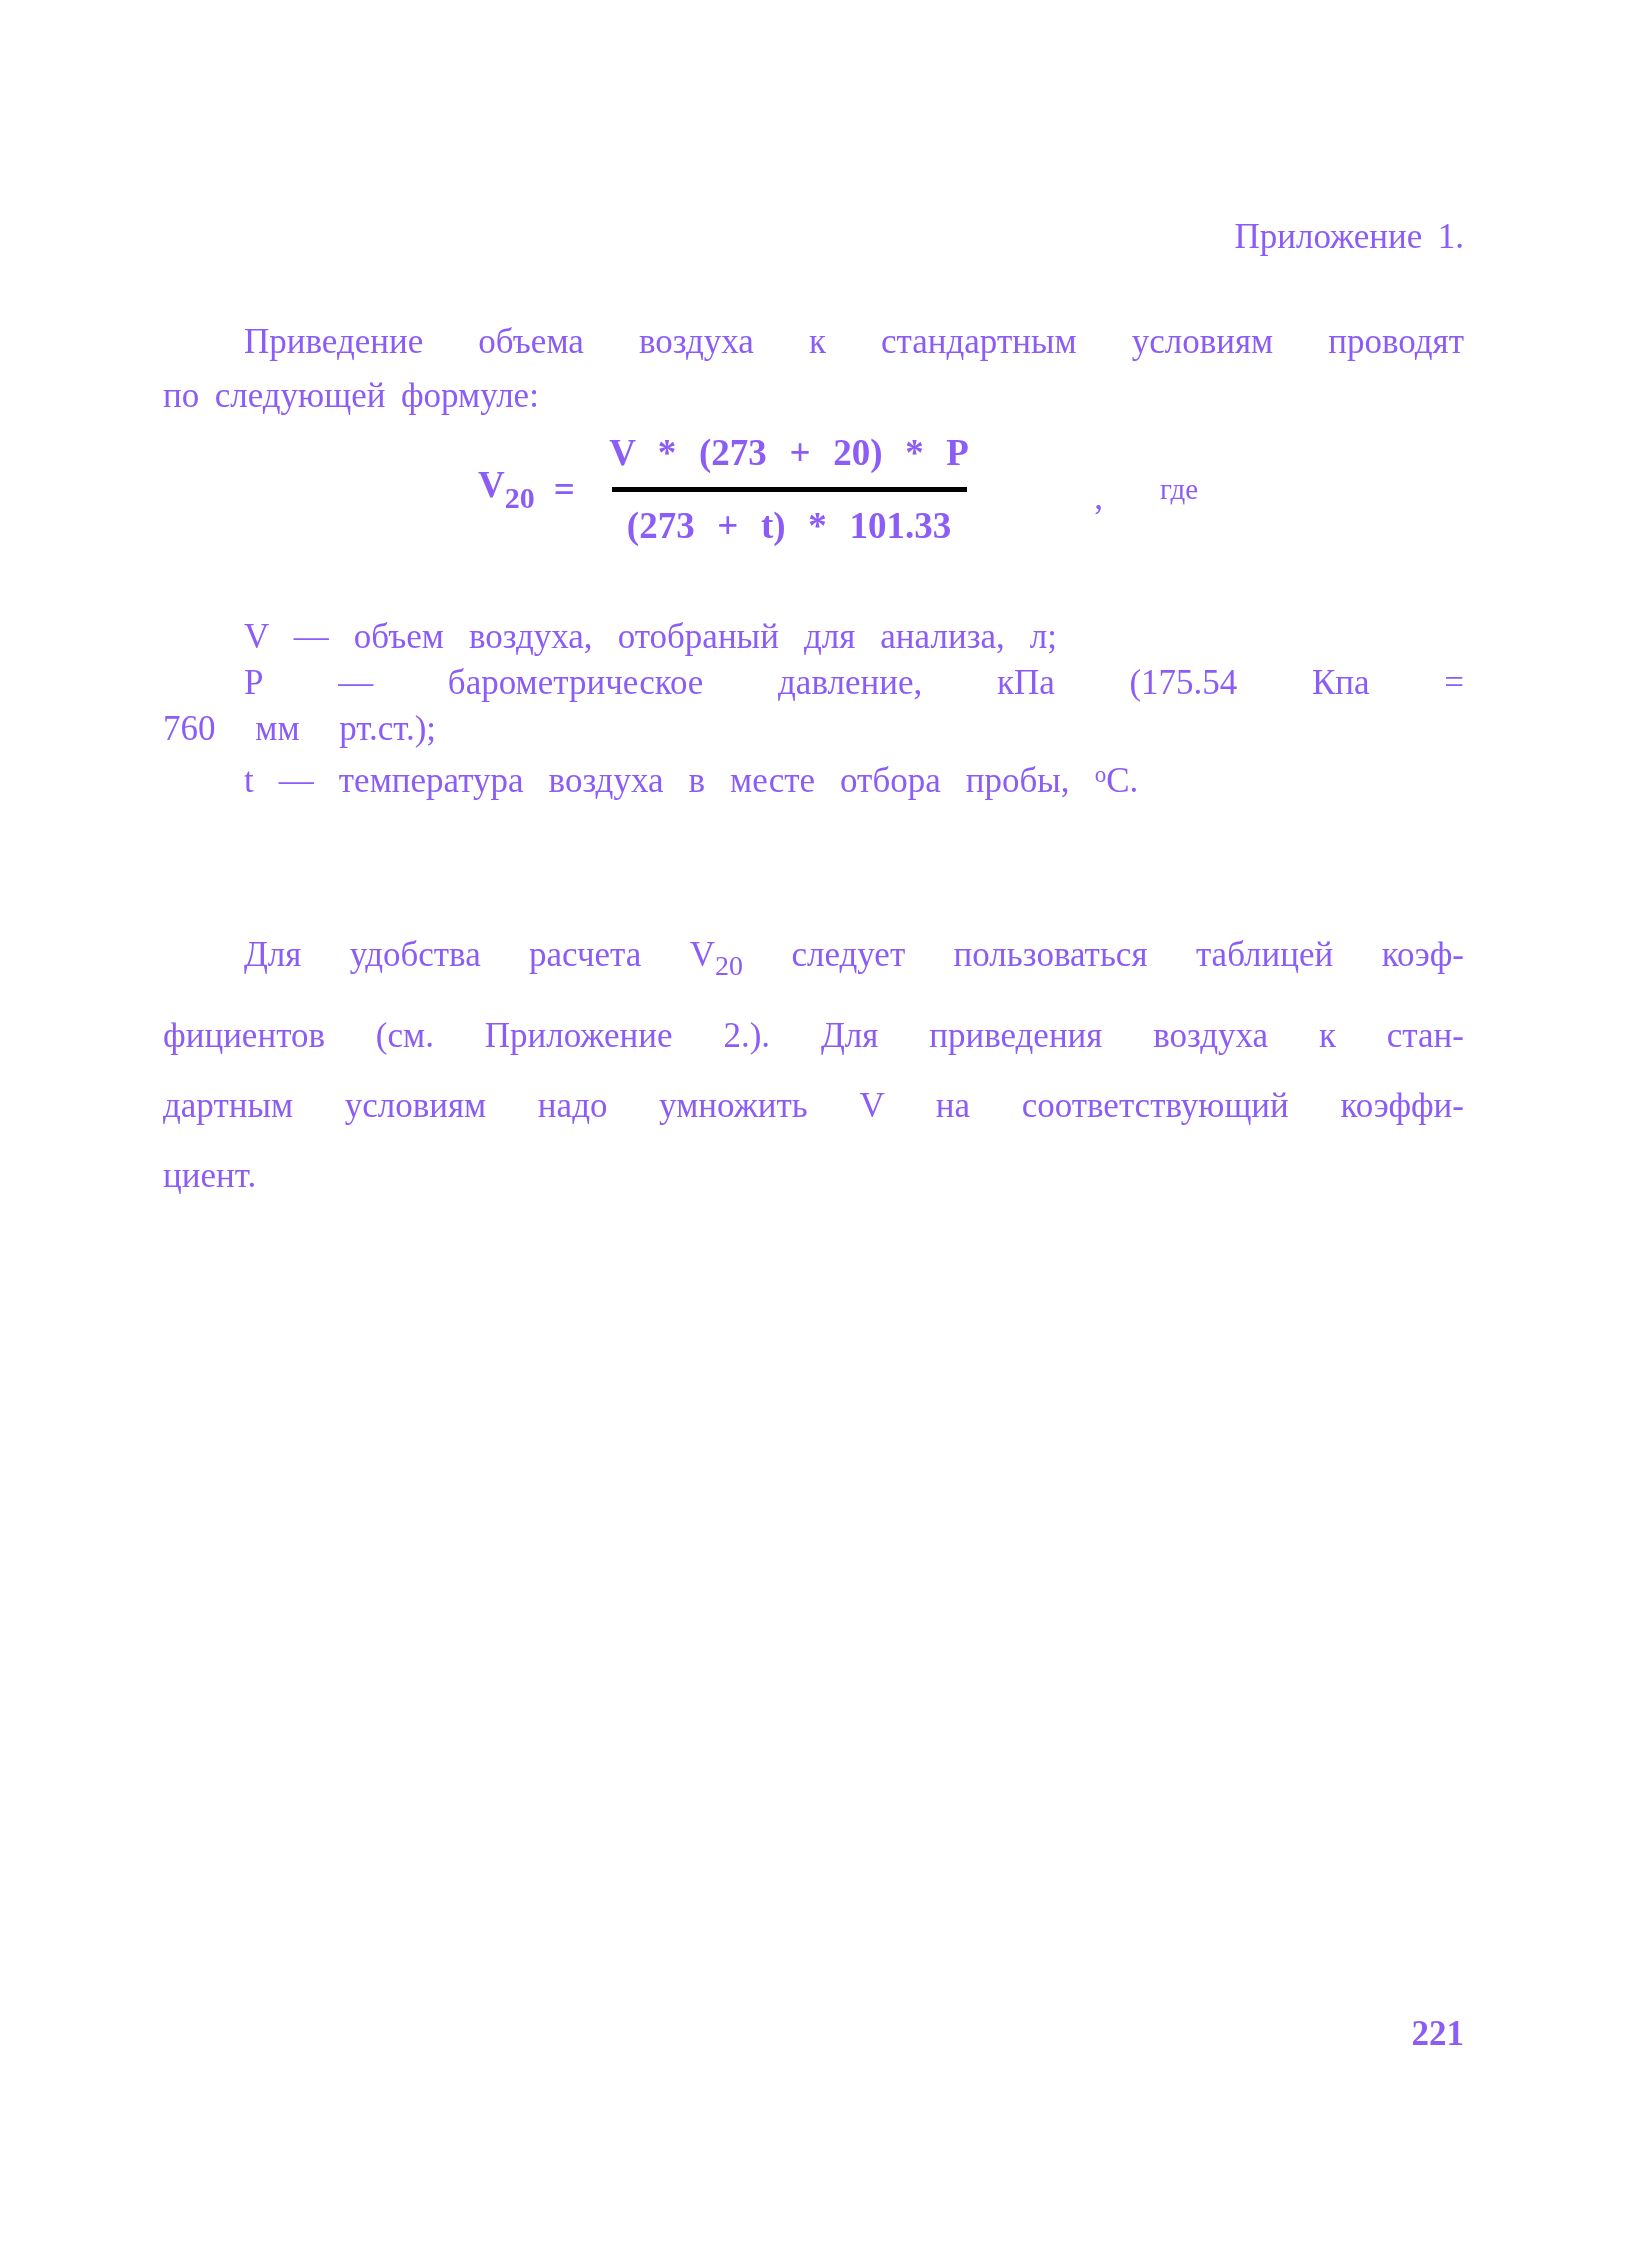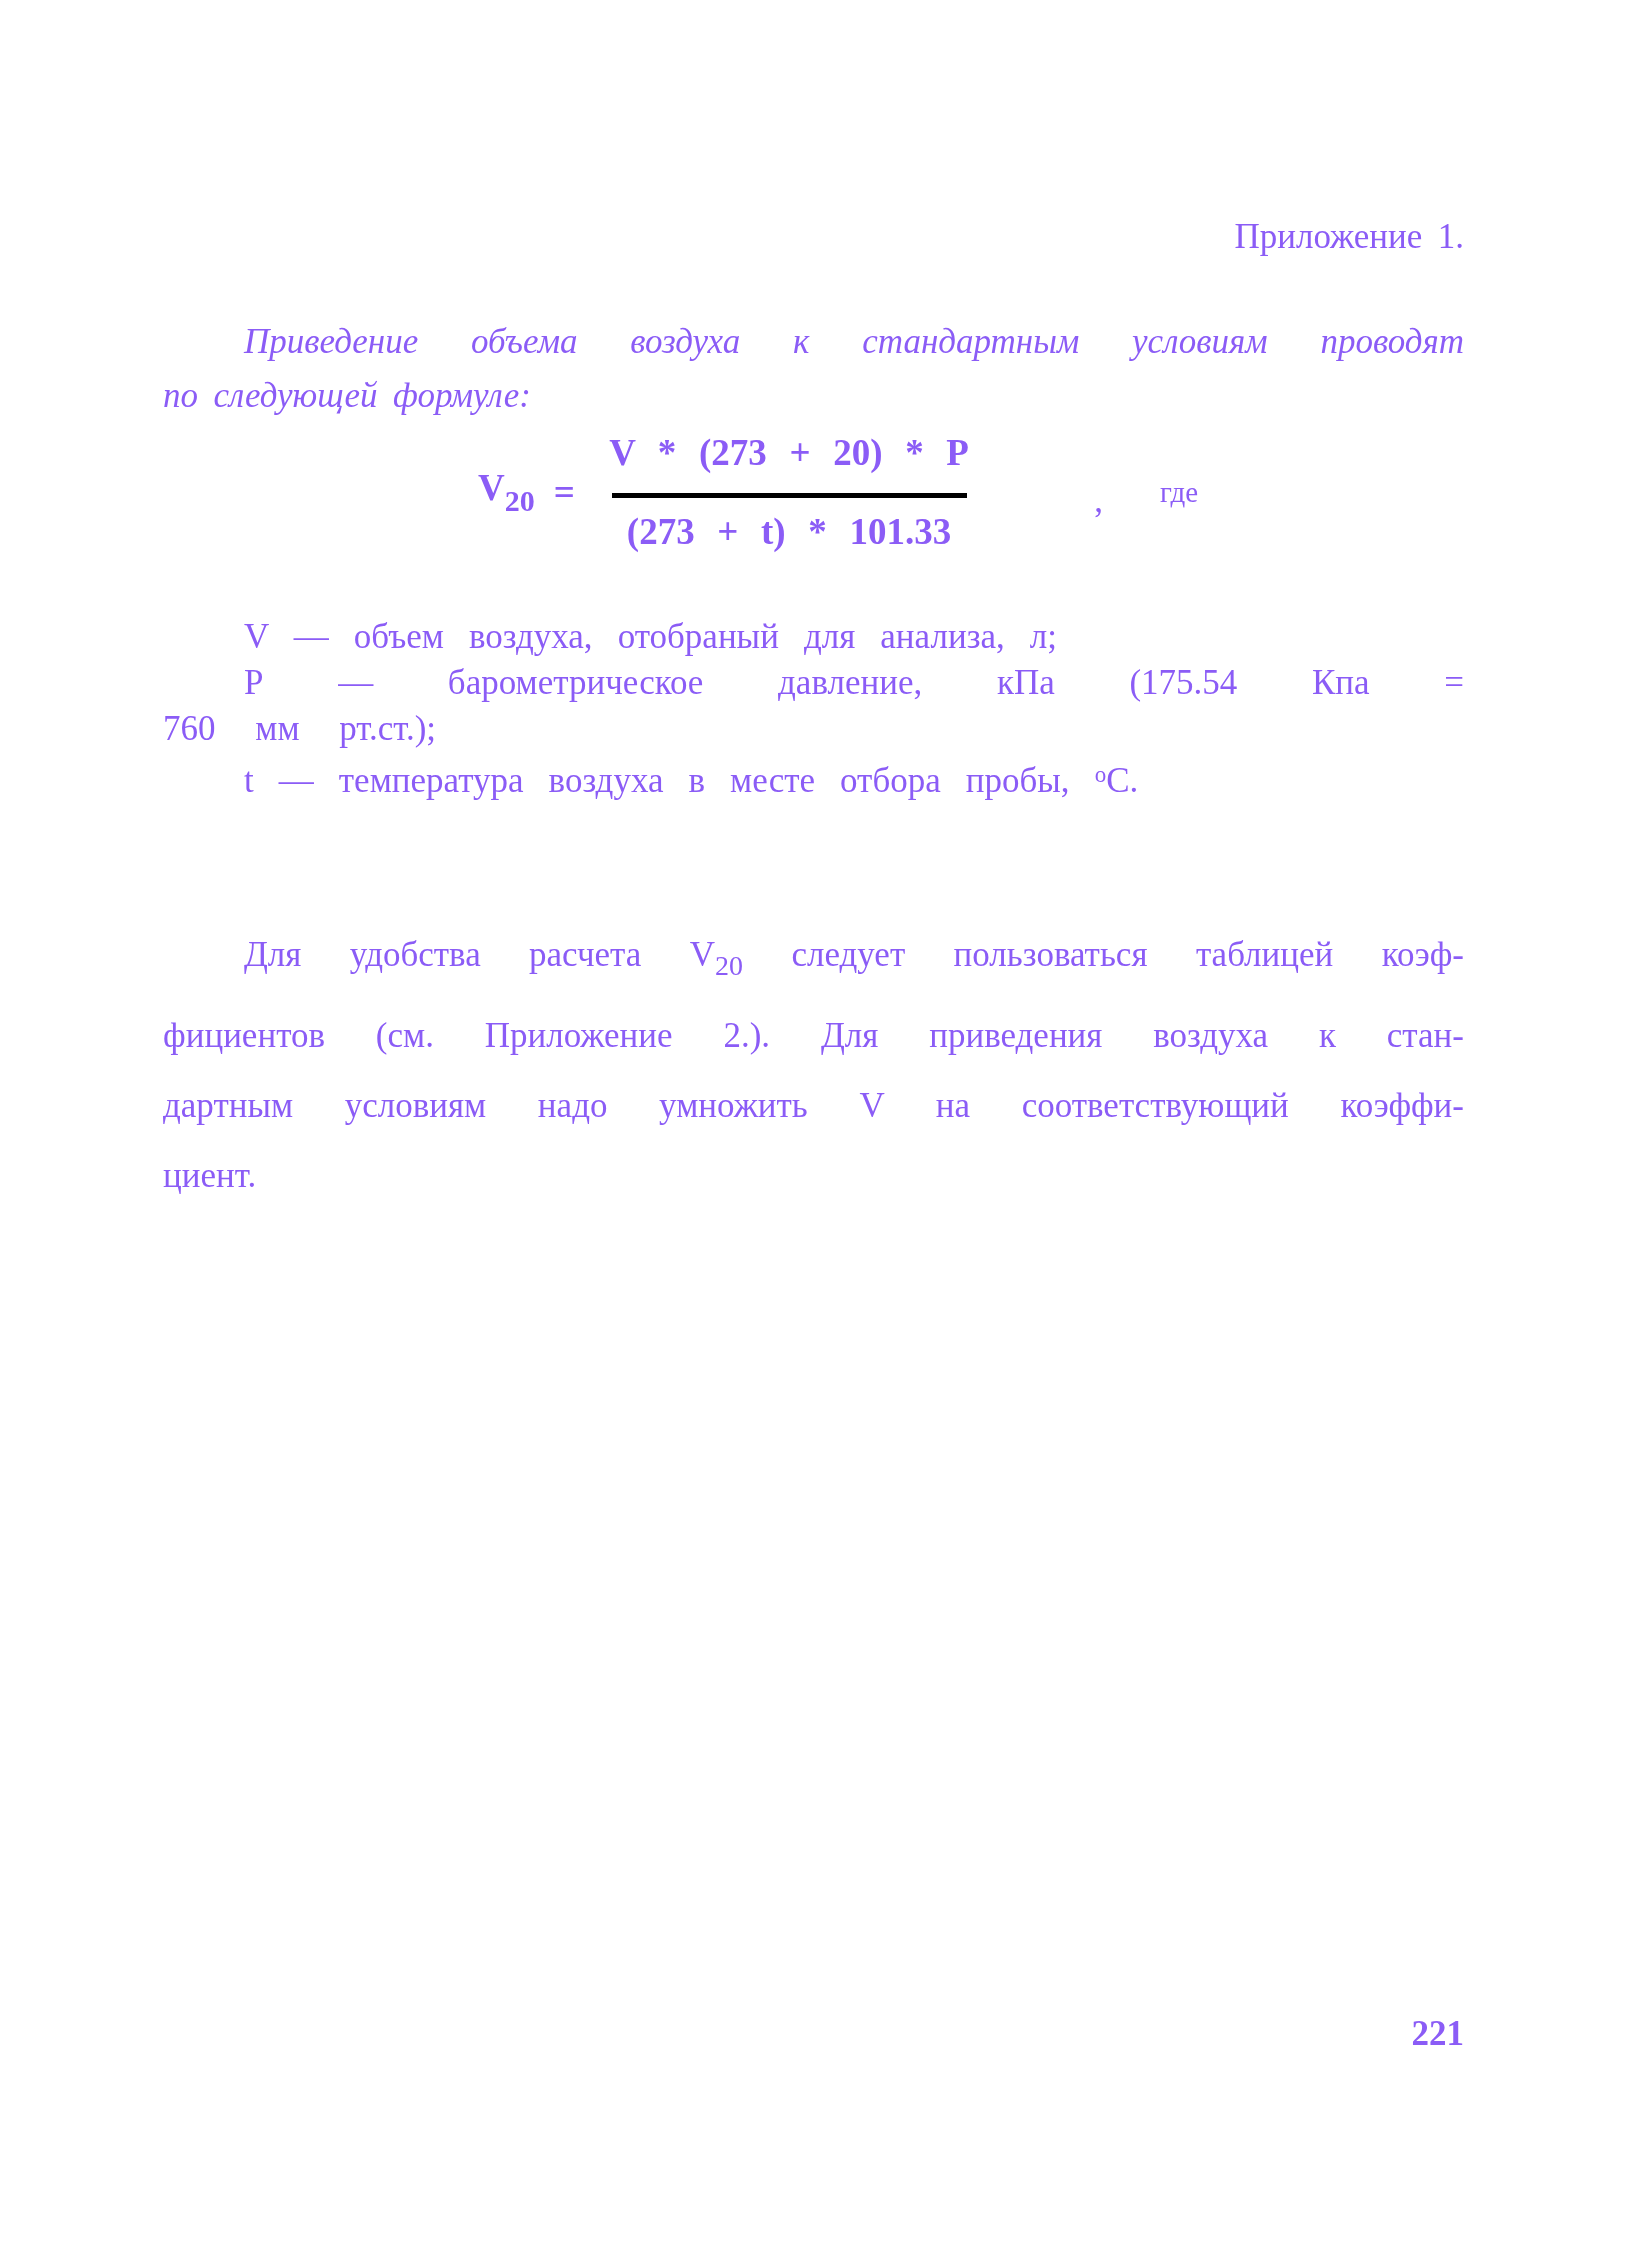--- a/index.html
+++ b/index.html
@@ -23,21 +23,21 @@
     width: 1301px;
     height: 100%;
     font-size: 35px;
     line-height: 54px;
     word-spacing: 6.7px;
   }
   .block { position: absolute; width: 100%; }
 
   .appendix { top: 210px; text-align: right; }
 
-  .intro { top: 315px; font-style: italic; }
+  .intro { top: 315px; }
 
   
   .jline {
     text-align: justify;
     text-align-last: justify;
   }
   .indent { padding-left: 81px; }
   .wide  { word-spacing: 16.3px; }
   .wider { word-spacing: 31px; }
 
@@ -56,21 +56,20 @@
   .f-lhs sub {
     font-size: 30px;
     vertical-align: -10.5px;
     font-weight: 700;
   }
   .f-eq { margin: 0 19px; }
   .fraction {
     display: inline-flex;
     flex-direction: column;
     align-items: center;
-    gap: 6px;
   }
   .numerator {
     padding: 0 15.3px 12.4px 15.3px;
     word-spacing: 13.4px;
   }
   .denominator {
     border-top: 5.7px solid #000;
     padding: 13.4px 15.3px 0 15.3px;
     word-spacing: 13.4px;
   }

